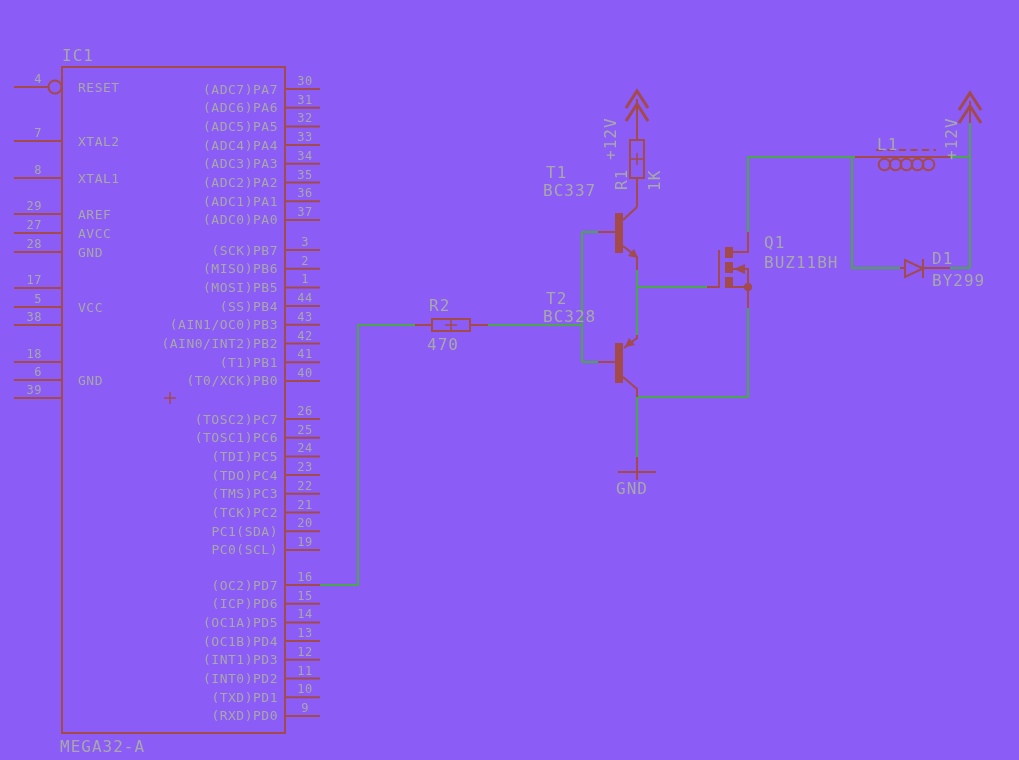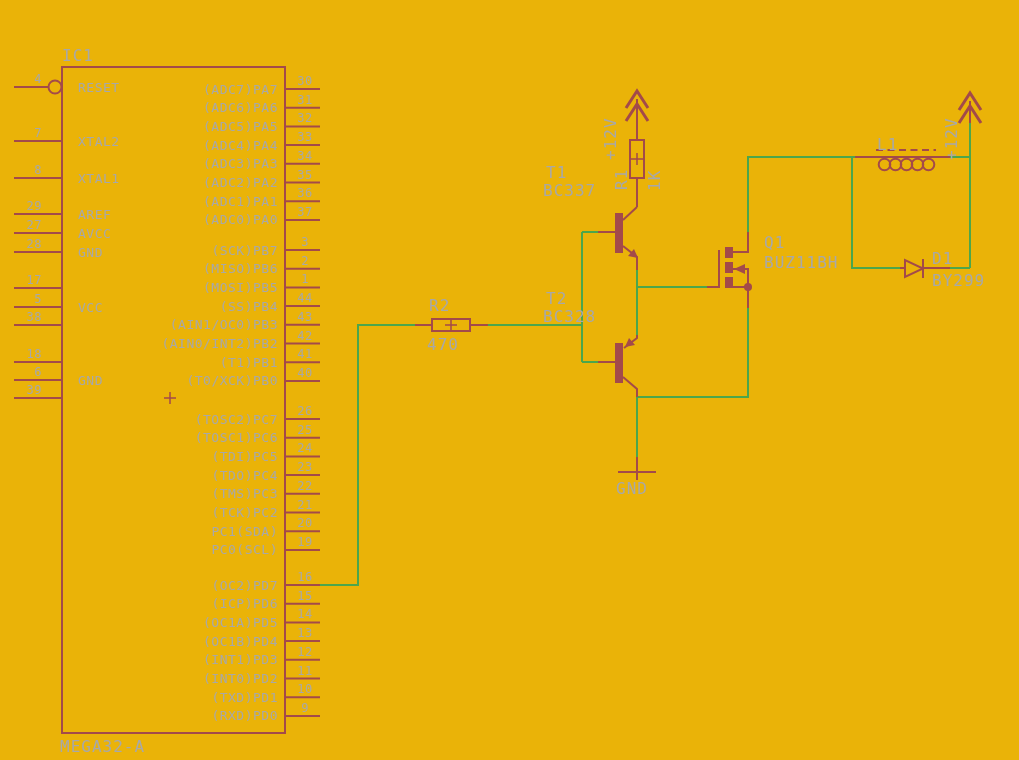--- a/index.html
+++ b/index.html
@@ -1,16 +1,16 @@
 <!DOCTYPE html>
 <html><head>
 <meta charset="utf-8">
 <style>
   html,body{margin:0;padding:0;background:#FFFFFF;}
-  .stage{position:relative;width:1019px;height:760px;background:#eab308;overflow:hidden;}
+  .stage{position:relative;width:1019px;height:760px;background:#8b5cf6;overflow:hidden;}
   svg{display:block;}
   svg text{fill:#A8A8A8;font-family:"DejaVu Sans Mono","Liberation Mono",monospace;}
   .cs{stroke:#A34A4A;stroke-width:2;fill:none;stroke-linejoin:miter;}
   .cs3{stroke:#A34A4A;stroke-width:3;fill:none;stroke-linejoin:miter;}
   .cf{fill:#A34A4A;stroke:none;}
   .thin{stroke:#A34A4A;stroke-width:1.5;fill:none;}
   .wire{stroke:#4CA64C;stroke-width:2;fill:none;stroke-linejoin:miter;}
   .pinnum{font-size:12px;letter-spacing:0.5px;}
   .pinlabel{font-size:13px;letter-spacing:0.5px;}
   .lbl{font-size:16px;letter-spacing:1px;}

